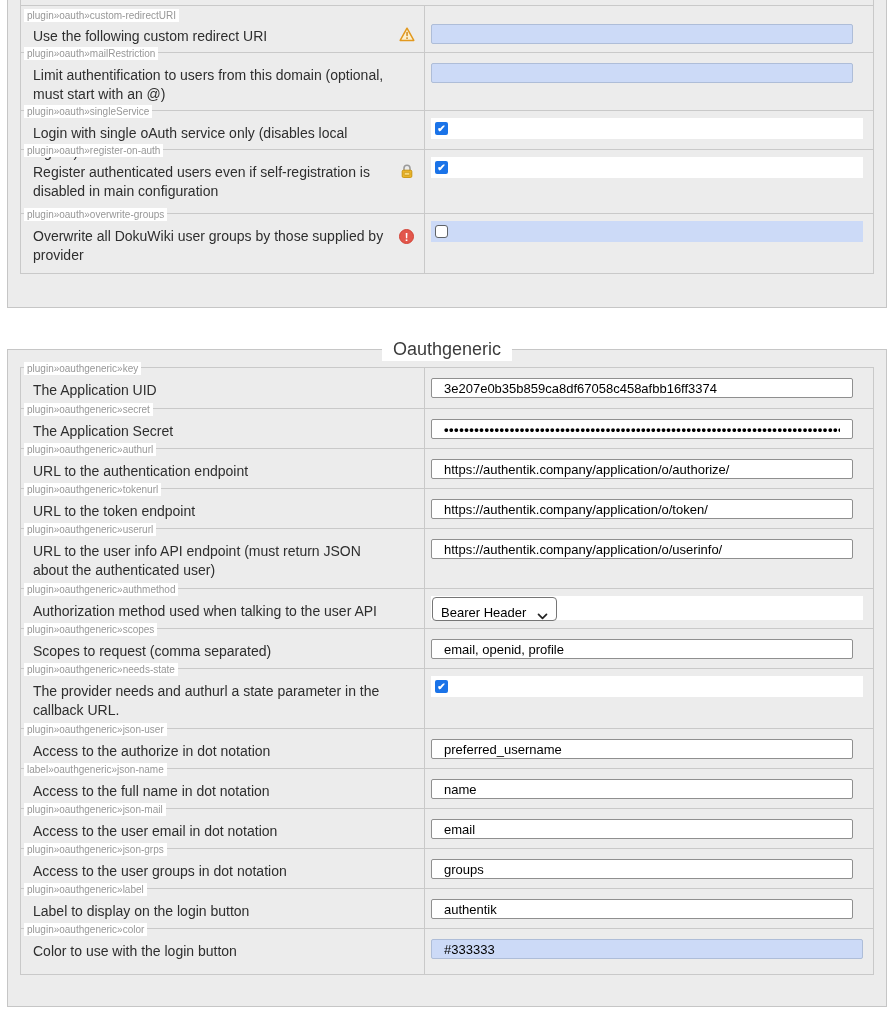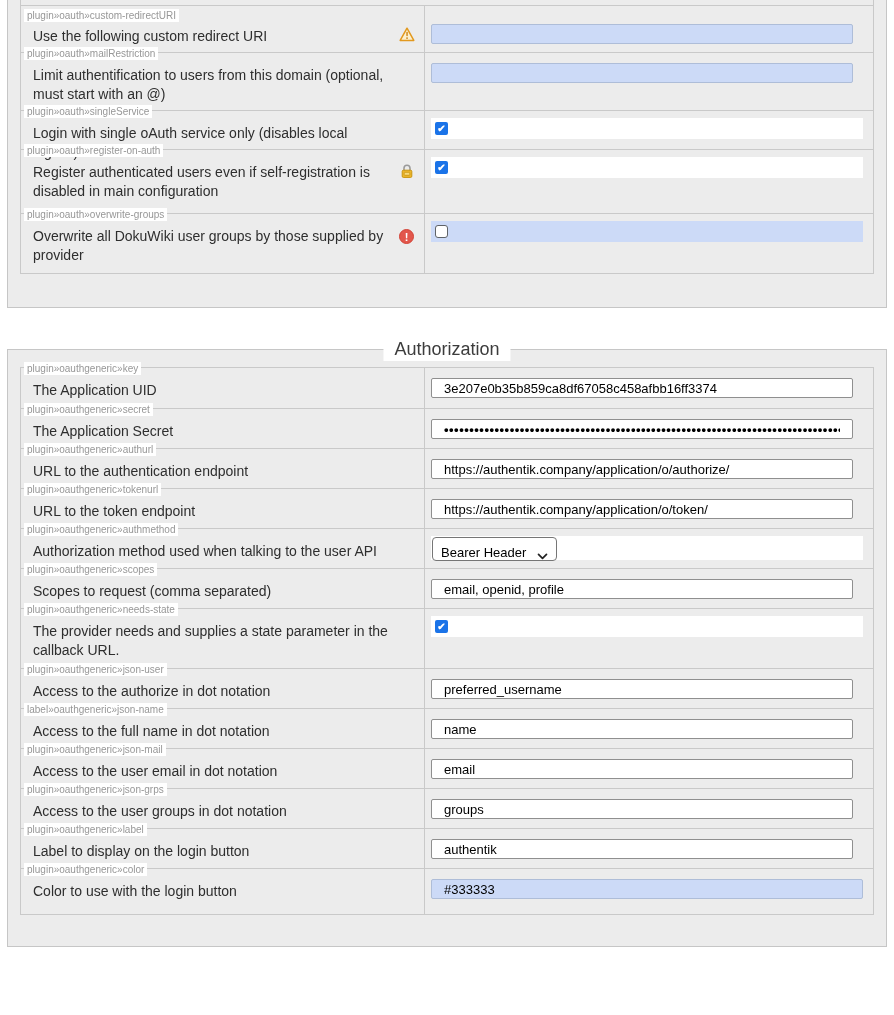--- a/index.html
+++ b/index.html
@@ -117,21 +117,21 @@
         <div class="strip blue">
           <span class="cb off"></span>
         </div>
       </div>
     </div>
 
   </div>
 </div>
 
 <div class="fieldset fs2">
-  <div class="legend">Authorization</div>
+  <div class="legend">Oauthgeneric</div>
   <div class="cfgtable t2">
 
     <div class="row" style="height:40px">
       <div class="lcell">
         <span class="outkey">plugin»oauthgeneric»key</span>
         <label class="lbl">The Application UID</label>
       </div>
       <div class="vcell">
         <input type="text" class="txt" value="3e207e0b35b859ca8df67058c458afbb16ff3374" style="">
       </div>
@@ -160,20 +160,29 @@
     <div class="row" style="height:40px">
       <div class="lcell">
         <span class="outkey">plugin»oauthgeneric»tokenurl</span>
         <label class="lbl">URL to the token endpoint</label>
       </div>
       <div class="vcell">
         <input type="text" class="txt" value="https://authentik.company/application/o/token/" style="">
       </div>
     </div>
 
+    <div class="row" style="height:60px">
+      <div class="lcell">
+        <span class="outkey">plugin»oauthgeneric»userurl</span>
+        <label class="lbl">URL to the user info API endpoint (must return JSON about the authenticated user)</label>
+      </div>
+      <div class="vcell">
+        <input type="text" class="txt" value="https://authentik.company/application/o/userinfo/" style="">
+      </div>
+    </div>
 
     <div class="row" style="height:40px">
       <div class="lcell">
         <span class="outkey">plugin»oauthgeneric»authmethod</span>
         <label class="lbl">Authorization method used when talking to the user API</label>
       </div>
       <div class="vcell" style="padding-top:7px">
         <div class="strip white tall">
           <span class="selectbox">
             <span>Bearer Header</span>
@@ -193,21 +202,21 @@
         <label class="lbl">Scopes to request (comma separated)</label>
       </div>
       <div class="vcell">
         <input type="text" class="txt" value="email, openid, profile" style="">
       </div>
     </div>
 
     <div class="row" style="height:60px">
       <div class="lcell">
         <span class="outkey">plugin»oauthgeneric»needs-state</span>
-        <label class="lbl">The provider needs and supplies a state parameter in the callback URL.</label>
+        <label class="lbl">The provider needs and authurl a state parameter in the callback URL.</label>
       </div>
       <div class="vcell" style="padding-top:7px">
         <div class="strip white">
           <span class="cb on">✔</span>
         </div>
       </div>
     </div>
 
     <div class="row" style="height:40px">
       <div class="lcell">

